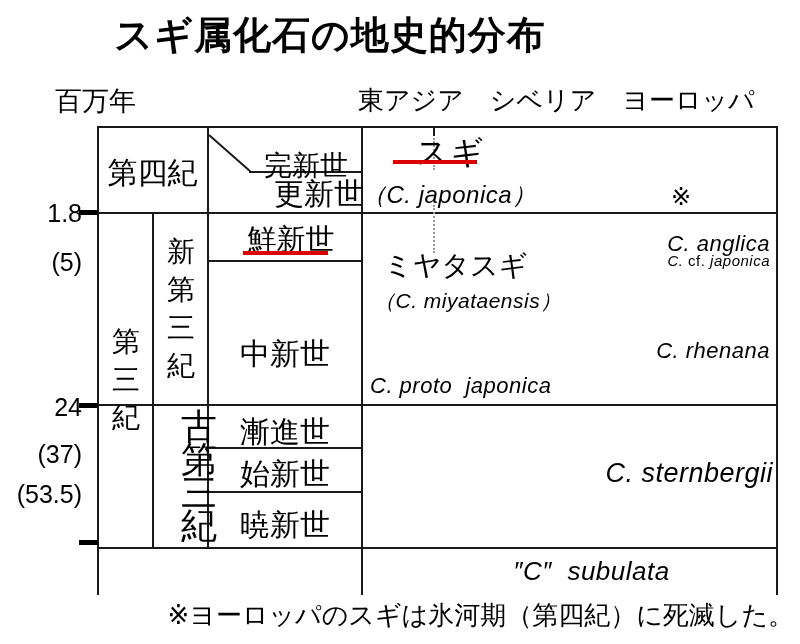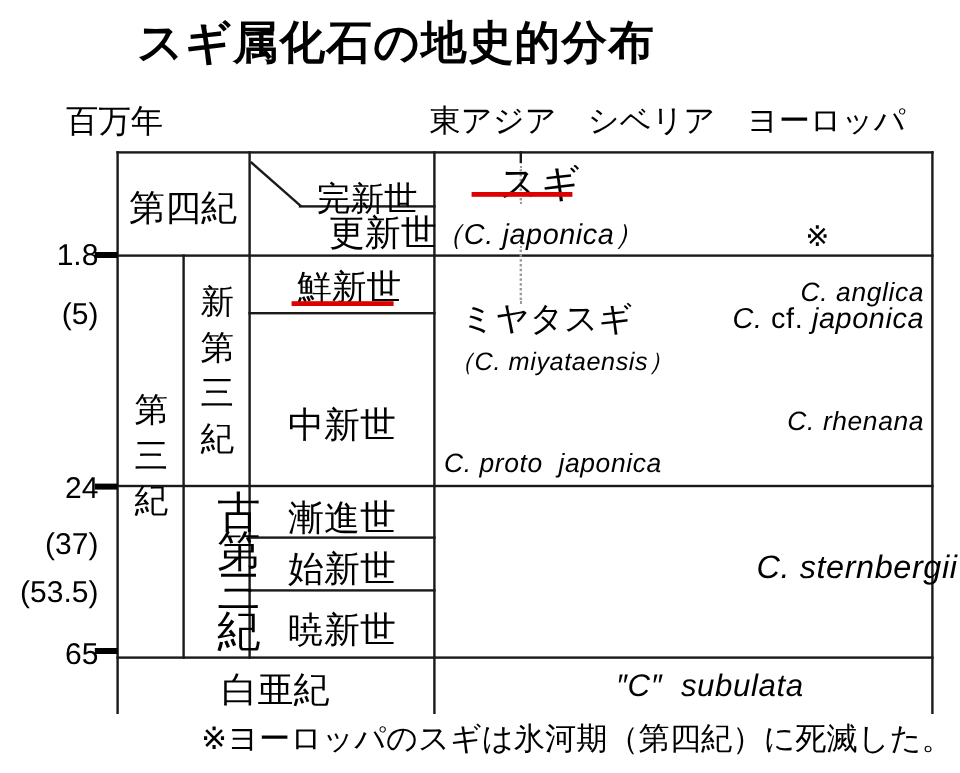--- a/index.html
+++ b/index.html
@@ -55,48 +55,46 @@
 
   <div class="tick" style="left:79px;top:210px;"></div>
   <div class="tick" style="left:79px;top:403px;"></div>
   <div class="tick" style="left:79px;top:540px;"></div>
 
   <div class="axislbl" style="top:199px;">1.8</div>
   <div class="axislbl" style="top:248px;">(5)</div>
   <div class="axislbl" style="top:393px;">24</div>
   <div class="axislbl" style="top:440px;">(37)</div>
   <div class="axislbl" style="top:480px;">(53.5)</div>
-  <div class="axislbl" style="top:531px;">65</div>
 
   <div class="abs ctr" style="left:97px;top:153px;width:111px;font-size:30px;">第四紀</div>
   <div class="vert" style="left:110px;top:323px;width:32px;font-size:28px;line-height:38px;">第三紀</div>
   <div class="vert" style="left:165px;top:233px;width:32px;font-size:28px;line-height:38px;">新第三紀</div>
   <div class="vert" style="left:165px;top:410px;width:32px;font-size:36px;line-height:33px;margin-left:16px;">古第三紀</div>
-  <div class="abs ctr" style="left:97px;top:555px;width:265px;font-size:30px;">白亜紀</div>
 
   <div class="abs ctr" style="left:250px;top:136px;width:112px;font-size:28px;margin-top:11px;">完新世</div>
   <div class="abs ctr" style="left:207px;top:174px;width:152px;font-size:30px;margin-left:36px;">更新世</div>
   <div class="abs ctr" style="left:207px;top:220px;width:168px;font-size:29px;">鮮新世</div>
   <div class="redline" style="left:243px;top:251px;width:85px;"></div>
   <div class="abs ctr" style="left:207px;top:334px;width:156px;font-size:30px;">中新世</div>
   <div class="abs ctr" style="left:207px;top:412px;width:156px;font-size:30px;">漸進世</div>
   <div class="abs ctr" style="left:207px;top:454px;width:156px;font-size:30px;">始新世</div>
   <div class="abs ctr" style="left:207px;top:505px;width:156px;font-size:30px;">暁新世</div>
 
   <div class="abs" style="left:416px;top:131px;font-size:32px;letter-spacing:2px;">スギ</div>
   <div class="redline" style="left:393px;top:160px;width:84px;"></div>
   <div class="abs it species" style="left:362px;top:179px;font-size:24px;">（C. japonica）</div>
   <div class="abs" style="left:671px;top:183px;font-size:24px;">※</div>
 
   <div class="abs rt it species" style="left:362px;top:231px;width:408px;font-size:22px;">C. anglica</div>
-  <div class="abs rt species" style="left:362px;top:252px;width:408px;font-size:24px;"><span class="it">C.</span>&nbsp;<span>cf.</span>&nbsp;<span class="it">japonica</span></div>
+  <div class="abs rt species" style="left:362px;top:252px;width:408px;font-size:15px;"><span class="it">C.</span>&nbsp;<span>cf.</span>&nbsp;<span class="it">japonica</span></div>
   <div class="abs" style="left:384px;top:247px;font-size:28px;">ミヤタスギ</div>
   <div class="abs it species" style="left:374px;top:287px;font-size:21px;">（C. miyataensis）</div>
   <div class="abs rt it species" style="left:362px;top:338px;width:408px;font-size:22px;">C. rhenana</div>
   <div class="abs it species pre" style="left:370px;top:373px;font-size:22px;">C. proto  japonica</div>
 
-  <div class="abs rt it species" style="left:362px;top:458px;width:411px;font-size:27px;padding-left:25px;">C. sternbergii</div>
+  <div class="abs rt it species" style="left:362px;top:458px;width:411px;font-size:27px;">C. sternbergii</div>
 
   <div class="abs ctr it species pre" style="left:362px;top:556px;width:415px;font-size:26px;margin-left:22px;">″C″  subulata</div>
 
   <div class="abs rt" style="left:0;top:598px;width:794px;font-size:26px;">※ヨーロッパのスギは氷河期（第四紀）に死滅した。</div>
 
 </div>
 
 </body></html>

